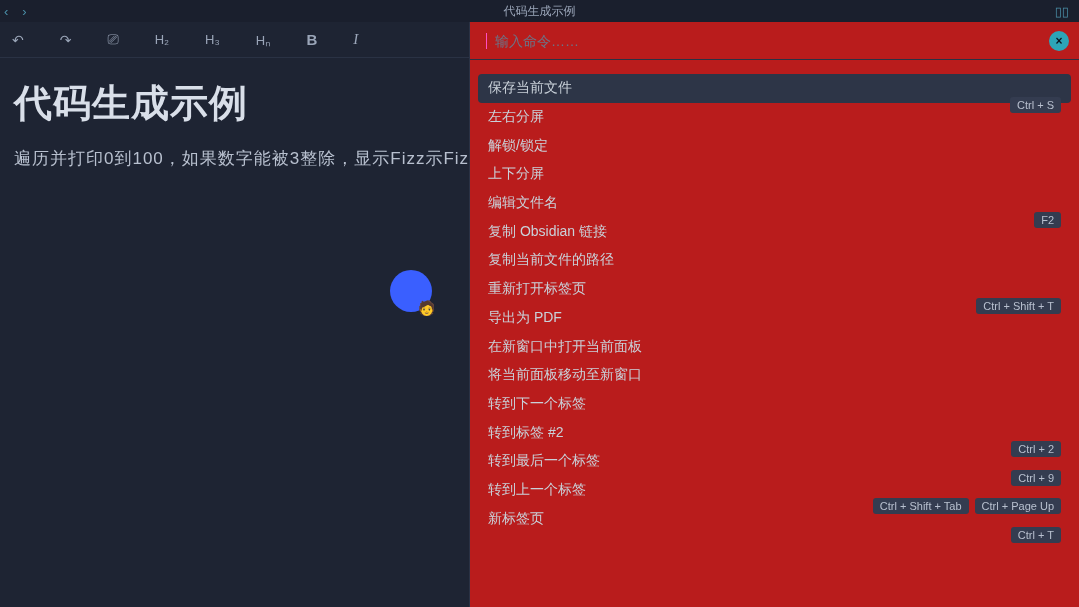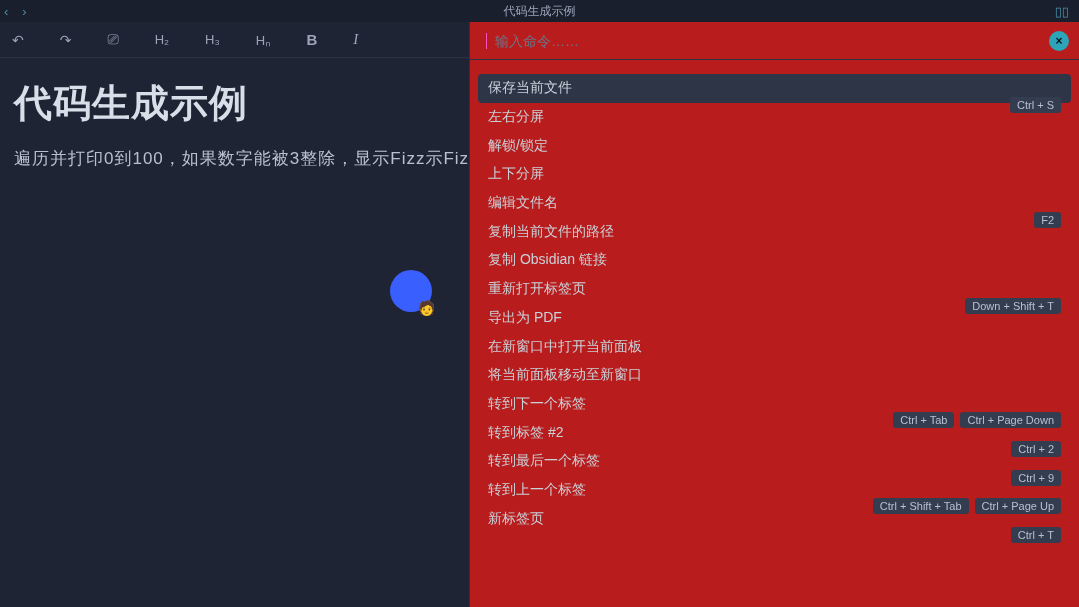--- a/index.html
+++ b/index.html
@@ -214,46 +214,42 @@
       <div class="cmd-item">
         <span class="cmd-label">上下分屏</span>
       </div>
       <div class="cmd-item">
         <span class="cmd-label">编辑文件名</span>
         <span class="cmd-keys">
           <span class="kbd">F2</span>
         </span>
       </div>
       <div class="cmd-item">
+        <span class="cmd-label">复制 Obsidian 链接</span>
+      </div>
+      <div class="cmd-item">
         <span class="cmd-label">复制当前文件的路径</span>
       </div>
       <div class="cmd-item">
-        <span class="cmd-label">复制 Obsidian 链接</span>
-      </div>
-      <div class="cmd-item">
         <span class="cmd-label">重新打开标签页</span>
         <span class="cmd-keys">
-          <span class="kbd">Down + Shift + T</span>
+          <span class="kbd">Ctrl + Shift + T</span>
         </span>
       </div>
       <div class="cmd-item">
         <span class="cmd-label">导出为 PDF</span>
       </div>
       <div class="cmd-item">
         <span class="cmd-label">在新窗口中打开当前面板</span>
       </div>
       <div class="cmd-item">
         <span class="cmd-label">将当前面板移动至新窗口</span>
       </div>
       <div class="cmd-item">
         <span class="cmd-label">转到下一个标签</span>
-        <span class="cmd-keys">
-          <span class="kbd">Ctrl + Tab</span>
-          <span class="kbd">Ctrl + Page Down</span>
-        </span>
       </div>
       <div class="cmd-item">
         <span class="cmd-label">转到标签 #2</span>
         <span class="cmd-keys">
           <span class="kbd">Ctrl + 2</span>
         </span>
       </div>
       <div class="cmd-item">
         <span class="cmd-label">转到最后一个标签</span>
         <span class="cmd-keys">

